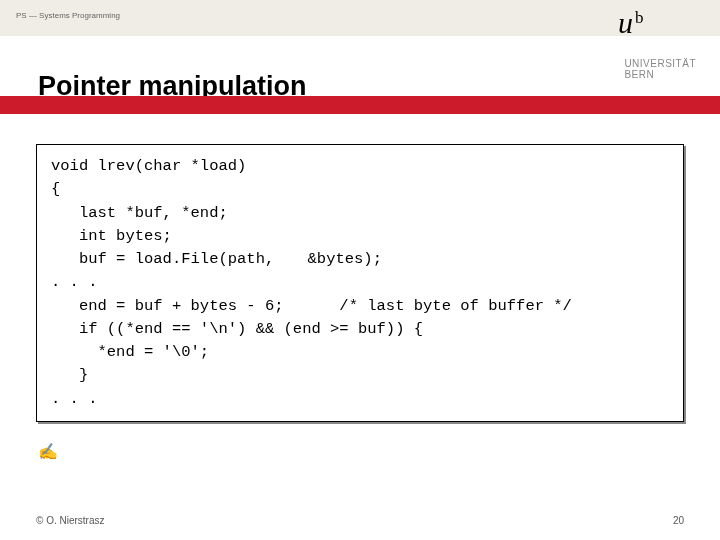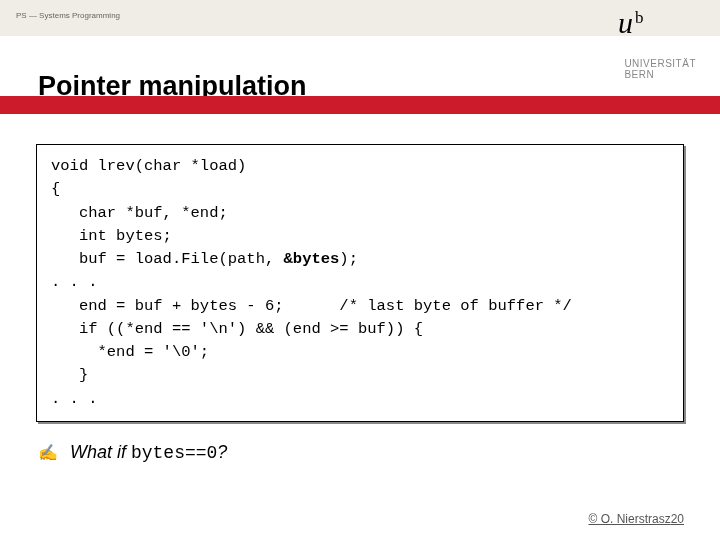--- a/index.html
+++ b/index.html
@@ -84,21 +84,21 @@
   .code-box {
     border: 1px solid #000;
     box-shadow: 2px 2px 0 #888;
     padding: 10px 14px 10px 14px;
     font-family: "Courier New", monospace;
     font-size: 15.5px;
     line-height: 1.5;
     white-space: pre;
     color: #000;
   }
-  .kw { font-weight: bold; }
+  .kw { font-weight: normal; margin-left: 24px; }
   .comment { }
   .question-row {
     margin-top: 20px;
     display: flex;
     align-items: center;
     gap: 12px;
     padding-left: 2px;
   }
   .hand-icon {
     font-size: 16px;
@@ -110,24 +110,23 @@
   .question .mono {
     font-family: "Courier New", monospace;
     font-style: normal;
   }
   .footer {
     position: absolute;
     bottom: 14px;
     left: 36px;
     right: 36px;
     display: flex;
-    justify-content: flex-end;
-    font-size: 12px;
+    justify-content: space-between;
+    font-size: 10px;
     color: #555;
-    text-decoration: underline;
   }
 </style>
 </head>
 <body>
 
 <div class="top-strip">
   <div class="course-label">PS — Systems Programming</div>
 </div>
 
 <div class="logo-area">
@@ -144,32 +143,31 @@
 <div class="uni-text">
   <div>UNIVERSITÄT</div>
   <div>BERN</div>
 </div>
 
 <div class="red-band"></div>
 
 <div class="content">
   <div class="code-box"><span>void lrev(char *load)</span>
 <span>{</span>
-<span>   char *buf, *end;</span>
+<span>   last *buf, *end;</span>
 <span>   int bytes;</span>
 <span>   buf = load.File(path, </span><span class="kw">&amp;bytes</span><span>);</span>
 <span>. . .</span>
 <span>   end = buf + bytes - 6;      </span><span class="comment">/* last byte of buffer */</span>
 <span>   if ((*end == '\n') &amp;&amp; (end &gt;= buf)) {</span>
 <span>     *end = '\0';</span>
 <span>   }</span>
 <span>. . .</span></div>
 
   <div class="question-row">
     <span class="hand-icon">✍</span>
-    <span class="question"><span>What if </span><span class="mono">bytes==0</span><span>?</span></span>
   </div>
 </div>
 
 <div class="footer">
   <span>© O. Nierstrasz</span>
   <span>20</span>
 </div>
 
 </body></html>

